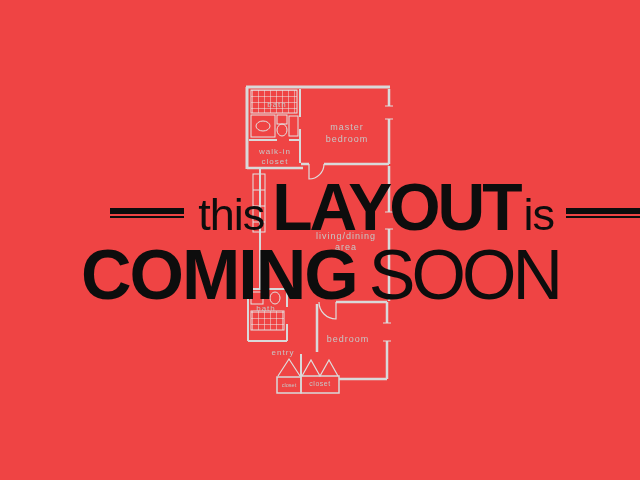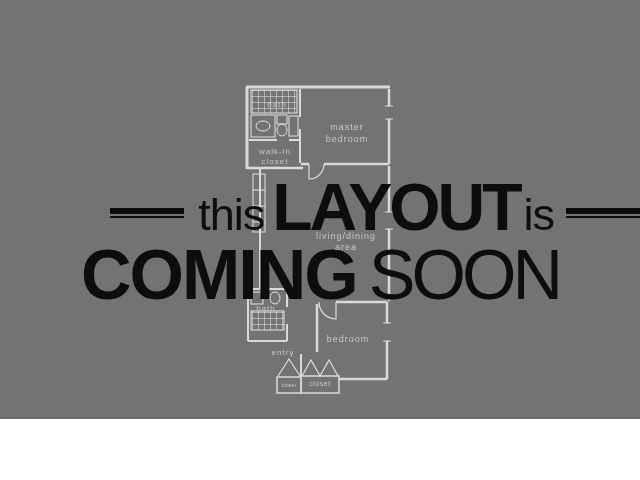--- a/index.html
+++ b/index.html
@@ -1,17 +1,17 @@
 <!DOCTYPE html>
 <html><head>
 <meta charset="utf-8">
 <style>
   html,body{margin:0;padding:0;background:#fff;}
   .canvas{
-    position:relative;width:640px;height:419px;background:#737373;overflow:hidden;
+    position:relative;width:640px;height:480px;background:#ef4444;overflow:hidden;
     font-family:"Liberation Sans", sans-serif;
   }
   
   .floorplan{position:absolute;left:0;top:0;}
   .plan-label{
     fill:#c7c7c7;font-family:"Liberation Sans",sans-serif;
     letter-spacing:1px;
   }
   .lbl-9{font-size:9px;}
   .lbl-8{font-size:8px;}

